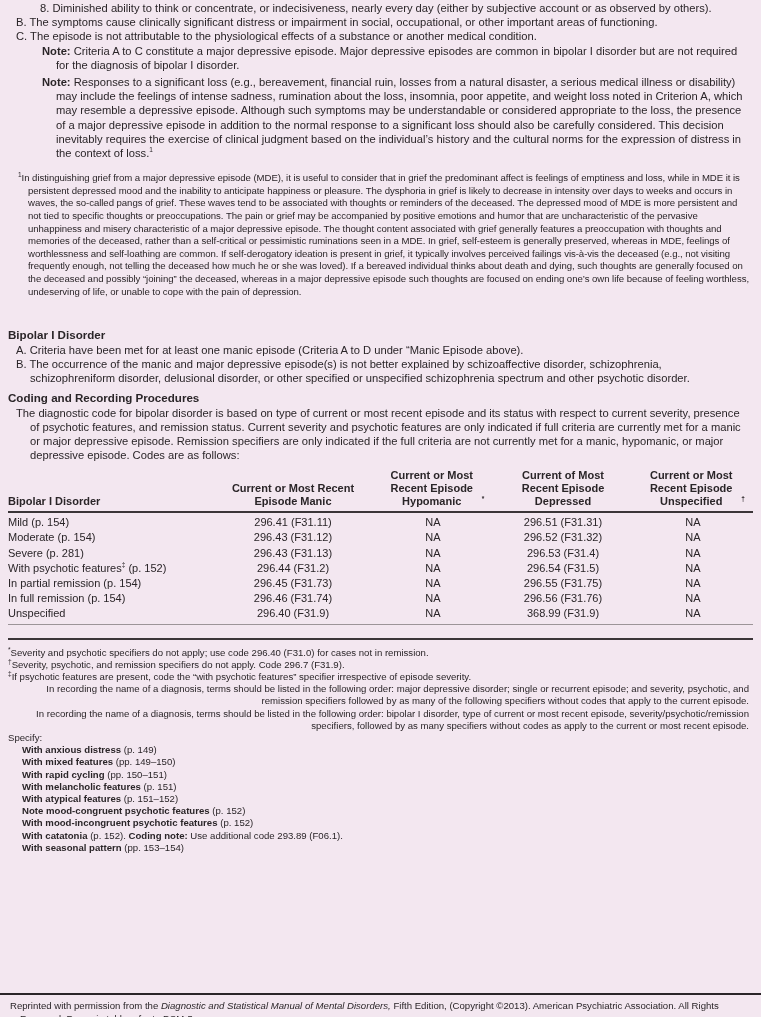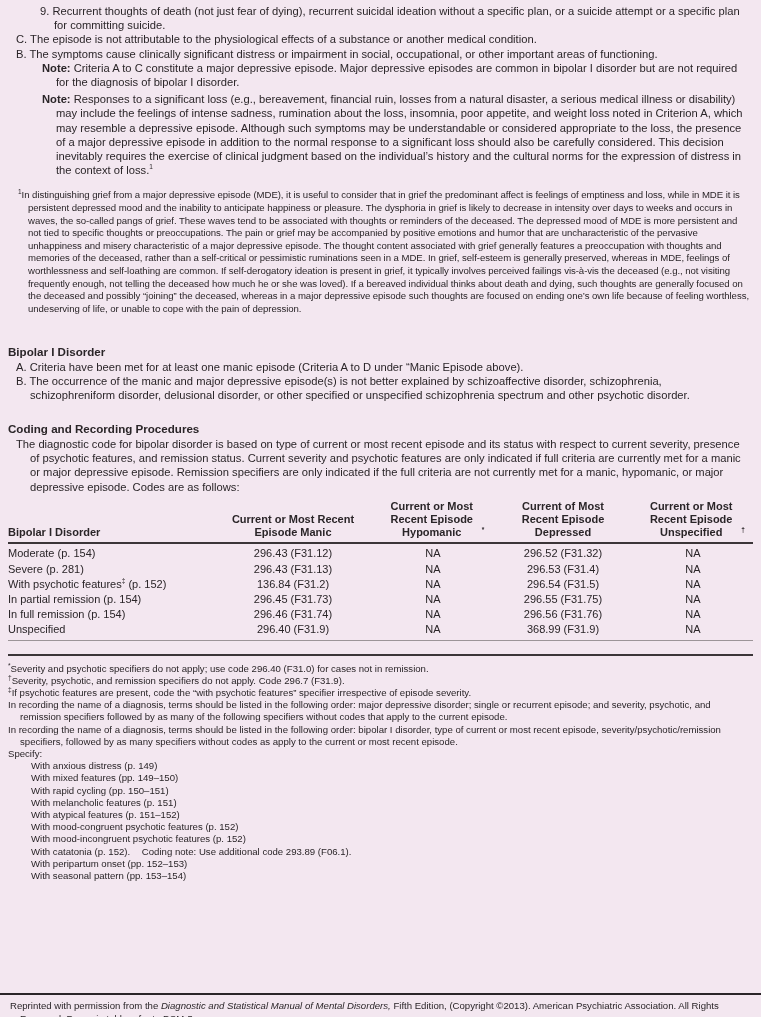--- a/index.html
+++ b/index.html
@@ -16,57 +16,57 @@
   .crit { padding-left: 22px; text-indent: -14px; }
   .note { padding-left: 48px; text-indent: -14px; }
   .note b, .b { font-weight: bold; }
   .footnote {
     font-size: 9.6px; line-height: 12.6px; padding-left: 20px; text-indent: -10px; margin-top: 12px;
     letter-spacing: -0.05px;
   }
   .sup { font-size: 6.5px; vertical-align: super; line-height: 0; }
   h3 { font-size: 11.6px; font-weight: bold; line-height: 14.5px; margin-top: 2px; }
   .sec1 { margin-top: 30px; }
-  .sec2 { margin-top: 20px; }
+  .sec2 { margin-top: 6px; }
   .para { padding-left: 22px; text-indent: -14px; }
   table { width: 745px; border-collapse: collapse; margin-top: 6px; }
   th {
     font-weight: bold; font-size: 11px; line-height: 13.2px; text-align: center; vertical-align: bottom;
     padding: 0 2px 3px 2px;
   }
   th.first { text-align: left; padding-left: 0; }
   thead tr { border-bottom: 2px solid #3b3538; }
   td { font-size: 11px; line-height: 15.2px; text-align: center; padding: 0 2px; }
   td.first { text-align: left; padding-left: 0; }
   tbody tr:first-child td { padding-top: 2px; }
   tbody tr:last-child td { padding-bottom: 2px; }
   .rule-light { border-top: 1px solid #9c9498; width: 745px; }
   .rule-dark { border-top: 2px solid #3b3538; width: 745px; margin-top: 13px; }
   .notes { font-size: 9.6px; line-height: 12.2px; margin-top: 7px; }
-  .notes .nhang { padding-left: 12px; text-indent: -12px; }
+  .notes .nhang { padding-left: 12px; text-indent: -12px; text-align: right; }
   .spec-label { }
   .spec-item { padding-left: 14px; font-size: 9.6px; line-height: 12.2px; }
-  .spec-item .b { font-weight: normal; margin-left: 9px; }
+  .spec-item .b { font-weight: bold; }
   .bottom-rule { position: absolute; left: 0; width: 761px; top: 993px; border-top: 2px solid #2a2528; }
   .credit {
     position: absolute; left: 8px; top: 1000px; width: 745px;
     font-size: 9.6px; line-height: 12.5px; padding-left: 12px; text-indent: -10px;
   }
   .credit i { font-style: italic; }
   .c1 { width: 205px; } .c2 { width: 160px; } .c3 { width: 120px; } .c4 { width: 140px; } .c5 { width: 120px; }
 </style>
 </head>
 <body>
 
 <div class="page">
 
   <div style="padding-top:1px;">
-    <div class="ol-item" style="margin-top:3px;"><span>9.</span> <span>Recurrent thoughts of death (not just fear of dying), recurrent suicidal ideation without a specific plan, or a suicide attempt or a specific plan for committing suicide.</span></div>
+    <div class="ol-item"><span>8.</span> <span>Diminished ability to think or concentrate, or indecisiveness, nearly every day (either by subjective account or as observed by others).</span></div>
+    <div class="crit"><span>B.</span> <span>The symptoms cause clinically significant distress or impairment in social, occupational, or other important areas of functioning.</span></div>
     <div class="crit"><span>C.</span> <span>The episode is not attributable to the physiological effects of a substance or another medical condition.</span></div>
-    <div class="crit"><span>B.</span> <span>The symptoms cause clinically significant distress or impairment in social, occupational, or other important areas of functioning.</span></div>
     <div class="note"><b>Note:</b><span> Criteria A to C constitute a major depressive episode. Major depressive episodes are common in bipolar I disorder but are not required for the diagnosis of bipolar I disorder.</span></div>
     <div class="note" style="margin-top:3px;"><b>Note:</b><span> Responses to a significant loss (e.g., bereavement, financial ruin, losses from a natural disaster, a serious medical illness or disability) may include the feelings of intense sadness, rumination about the loss, insomnia, poor appetite, and weight loss noted in Criterion A, which may resemble a depressive episode. Although such symptoms may be understandable or considered appropriate to the loss, the presence of a major depressive episode in addition to the normal response to a significant loss should also be carefully considered. This decision inevitably requires the exercise of clinical judgment based on the individual’s history and the cultural norms for the expression of distress in the context of loss.</span><span class="sup">1</span></div>
   </div>
 
   <div class="footnote"><span class="sup">1</span><span>In distinguishing grief from a major depressive episode (MDE), it is useful to consider that in grief the predominant affect is feelings of emptiness and loss, while in MDE it is persistent depressed mood and the inability to anticipate happiness or pleasure. The dysphoria in grief is likely to decrease in intensity over days to weeks and occurs in waves, the so-called pangs of grief. These waves tend to be associated with thoughts or reminders of the deceased. The depressed mood of MDE is more persistent and not tied to specific thoughts or preoccupations. The pain or grief may be accompanied by positive emotions and humor that are uncharacteristic of the pervasive unhappiness and misery characteristic of a major depressive episode. The thought content associated with grief generally features a preoccupation with thoughts and memories of the deceased, rather than a self-critical or pessimistic ruminations seen in a MDE. In grief, self-esteem is generally preserved, whereas in MDE, feelings of worthlessness and self-loathing are common. If self-derogatory ideation is present in grief, it typically involves perceived failings vis-à-vis the deceased (e.g., not visiting frequently enough, not telling the deceased how much he or she was loved). If a bereaved individual thinks about death and dying, such thoughts are generally focused on the deceased and possibly “joining” the deceased, whereas in a major depressive episode such thoughts are focused on ending one’s own life because of feeling worthless, undeserving of life, or unable to cope with the pain of depression.</span></div>
 
   <div class="sec1">
     <h3>Bipolar I Disorder</h3>
     <div class="crit"><span>A.</span> <span>Criteria have been met for at least one manic episode (Criteria A to D under “Manic Episode above).</span></div>
     <div class="crit"><span>B.</span> <span>The occurrence of the manic and major depressive episode(s) is not better explained by schizoaffective disorder, schizophrenia, schizophreniform disorder, delusional disorder, or other specified or unspecified schizophrenia spectrum and other psychotic disorder.</span></div>
@@ -82,36 +82,43 @@
       <tr>
         <th class="first c1"><span>Bipolar I Disorder</span></th>
         <th class="c2"><span style="display:inline-block;width:140px;">Current or Most Recent Episode Manic</span></th>
         <th class="c3"><span style="display:inline-block;width:100px;">Current or Most Recent Episode Hypomanic</span><span class="sup">*</span></th>
         <th class="c4"><span style="display:inline-block;width:100px;">Current of Most Recent Episode Depressed</span></th>
         <th class="c5"><span style="display:inline-block;width:100px;">Current or Most Recent Episode Unspecified</span><span class="sup">†</span></th>
       </tr>
     </thead>
     <tbody>
       <tr>
+        <td class="first">Mild (p. 154)</td>
+        <td>296.41 (F31.11)</td>
+        <td>NA</td>
+        <td>296.51 (F31.31)</td>
+        <td>NA</td>
+      </tr>
+      <tr>
         <td class="first">Moderate (p. 154)</td>
         <td>296.43 (F31.12)</td>
         <td>NA</td>
         <td>296.52 (F31.32)</td>
         <td>NA</td>
       </tr>
       <tr>
         <td class="first">Severe (p. 281)</td>
         <td>296.43 (F31.13)</td>
         <td>NA</td>
         <td>296.53 (F31.4)</td>
         <td>NA</td>
       </tr>
       <tr>
         <td class="first"><span>With psychotic features</span><span class="sup">‡</span><span> (p. 152)</span></td>
-        <td>136.84 (F31.2)</td>
+        <td>296.44 (F31.2)</td>
         <td>NA</td>
         <td>296.54 (F31.5)</td>
         <td>NA</td>
       </tr>
       <tr>
         <td class="first">In partial remission (p. 154)</td>
         <td>296.45 (F31.73)</td>
         <td>NA</td>
         <td>296.55 (F31.75)</td>
         <td>NA</td>
@@ -143,22 +150,21 @@
     <div class="nhang">In recording the name of a diagnosis, terms should be listed in the following order: bipolar I disorder, type of current or most recent episode, severity/psychotic/remission specifiers, followed by as many specifiers without codes as apply to the current or most recent episode.</div>
   </div>
 
   <div style="font-size:9.6px;line-height:12.2px;">
     <div class="spec-label">Specify:</div>
     <div class="spec-item"><span class="b">With anxious distress</span><span> (p. 149)</span></div>
     <div class="spec-item"><span class="b">With mixed features</span><span> (pp. 149–150)</span></div>
     <div class="spec-item"><span class="b">With rapid cycling</span><span> (pp. 150–151)</span></div>
     <div class="spec-item"><span class="b">With melancholic features</span><span> (p. 151)</span></div>
     <div class="spec-item"><span class="b">With atypical features</span><span> (p. 151–152)</span></div>
-    <div class="spec-item"><span class="b">With mood-congruent psychotic features</span><span> (p. 152)</span></div>
+    <div class="spec-item"><span class="b">Note mood-congruent psychotic features</span><span> (p. 152)</span></div>
     <div class="spec-item"><span class="b">With mood-incongruent psychotic features</span><span> (p. 152)</span></div>
     <div class="spec-item"><span class="b">With catatonia</span><span> (p. 152). </span><span class="b">Coding note:</span><span> Use additional code 293.89 (F06.1).</span></div>
-    <div class="spec-item"><span class="b">With peripartum onset</span><span> (pp. 152–153)</span></div>
     <div class="spec-item"><span class="b">With seasonal pattern</span><span> (pp. 153–154)</span></div>
   </div>
 
   <div class="bottom-rule"></div>
   <div class="credit"><span>Reprinted with permission from the </span><i>Diagnostic and Statistical Manual of Mental Disorders,</i><span> Fifth Edition, (Copyright ©2013). American Psychiatric Association. All Rights Reserved. Pages in table refer to DSM-5.</span></div>
 </div>
 
 </body></html>

